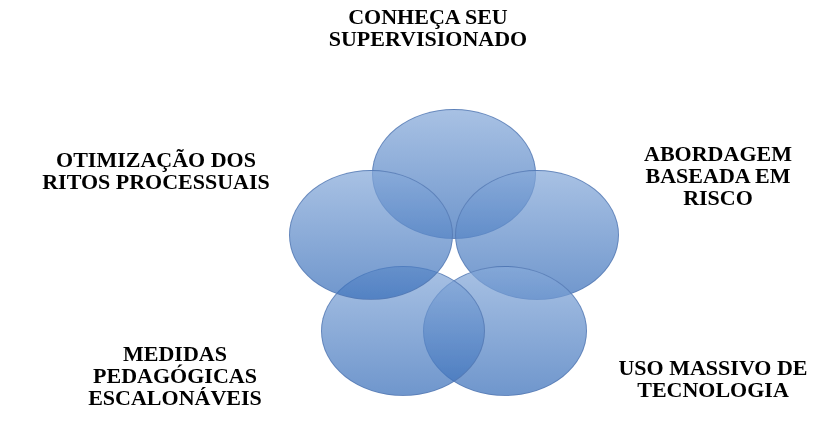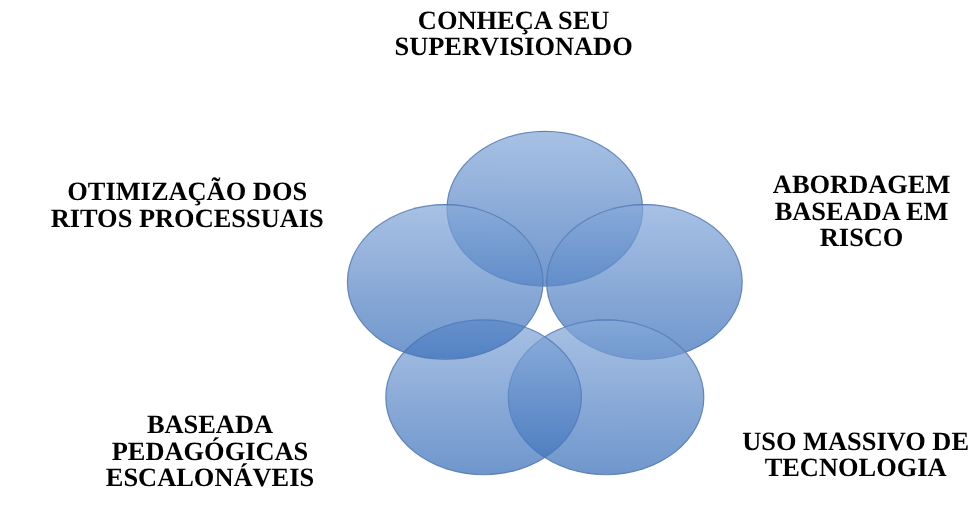--- a/index.html
+++ b/index.html
@@ -61,20 +61,20 @@
   <div class="label l-top">CONHEÇA SEU
 SUPERVISIONADO</div>
 
   <div class="label l-right">ABORDAGEM
 BASEADA EM
 RISCO</div>
 
   <div class="label l-br">USO MASSIVO DE
 TECNOLOGIA</div>
 
-  <div class="label l-bl">BASEADA
+  <div class="label l-bl">MEDIDAS
 PEDAGÓGICAS
 ESCALONÁVEIS</div>
 
   <div class="label l-left">OTIMIZAÇÃO DOS
 RITOS PROCESSUAIS</div>
 
 </div>
 
 </body></html>

